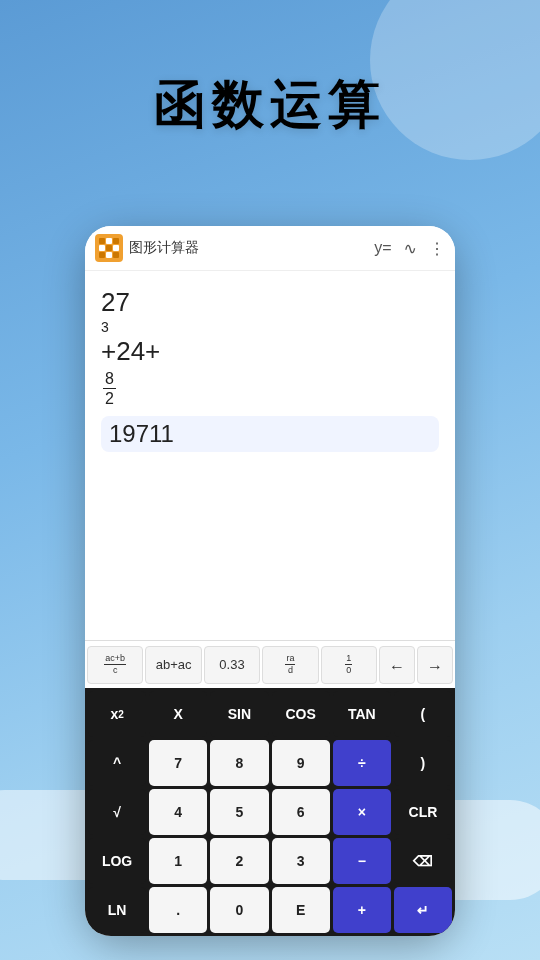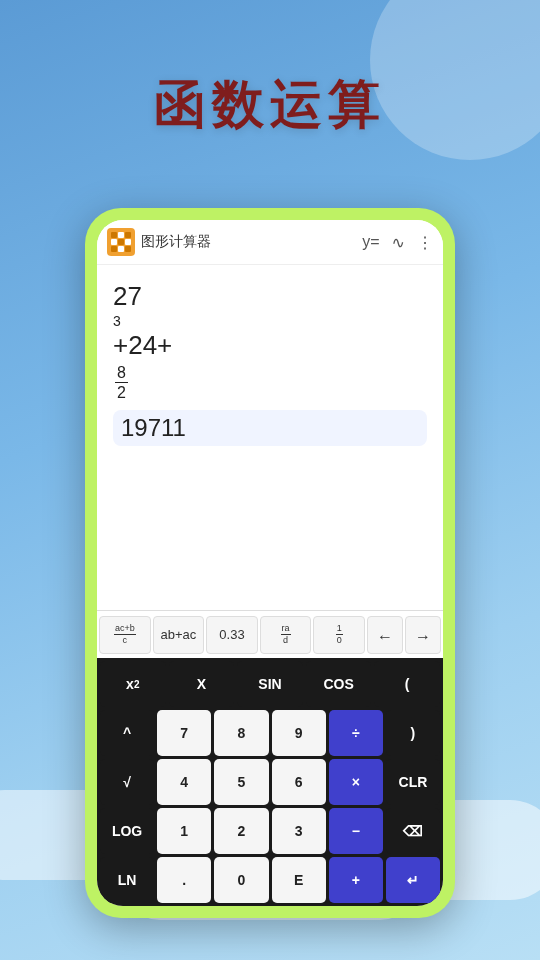--- a/index.html
+++ b/index.html
@@ -53,37 +53,36 @@
 
     
     .page-title {
       position: absolute;
       top: 70px;
       left: 0;
       right: 0;
       text-align: center;
       font-size: 52px;
       font-weight: bold;
-      color: #7f1d1d;
+      color: #000000;
       letter-spacing: 6px;
       text-shadow: 0 2px 8px rgba(0,0,0,0.15);
       font-family: Liberation Serif, serif;
     }
 
     
     .phone-frame {
       position: absolute;
-      top: 208px;
+      top: 226px;
       left: 50%;
       transform: translateX(-50%);
       width: 370px;
       height: 710px;
       background: #bef264;
       border-radius: 36px;
-      padding: 12px;
       box-shadow: 0 10px 40px rgba(0,0,0,0.3);
     }
 
     .phone-inner {
       width: 100%;
       height: 100%;
       background: white;
       border-radius: 26px;
       overflow: hidden;
       display: flex;
@@ -390,20 +389,21 @@
       <div class="scroll-nav">→</div>
     </div>
 
     <div class="keyboard">
 
       <div class="key-row">
         <div class="key dark-key key-x2">x<sup>2</sup></div>
         <div class="key dark-key">X</div>
         <div class="key dark-key">SIN</div>
         <div class="key dark-key">COS</div>
+        <div class="key dark-key">TAN</div>
         <div class="key dark-key">(</div>
       </div>
 
       <div class="key-row">
         <div class="key dark-key">^</div>
         <div class="key white-key">7</div>
         <div class="key white-key">8</div>
         <div class="key white-key">9</div>
         <div class="key blue-key">÷</div>
         <div class="key dark-key">)</div>

